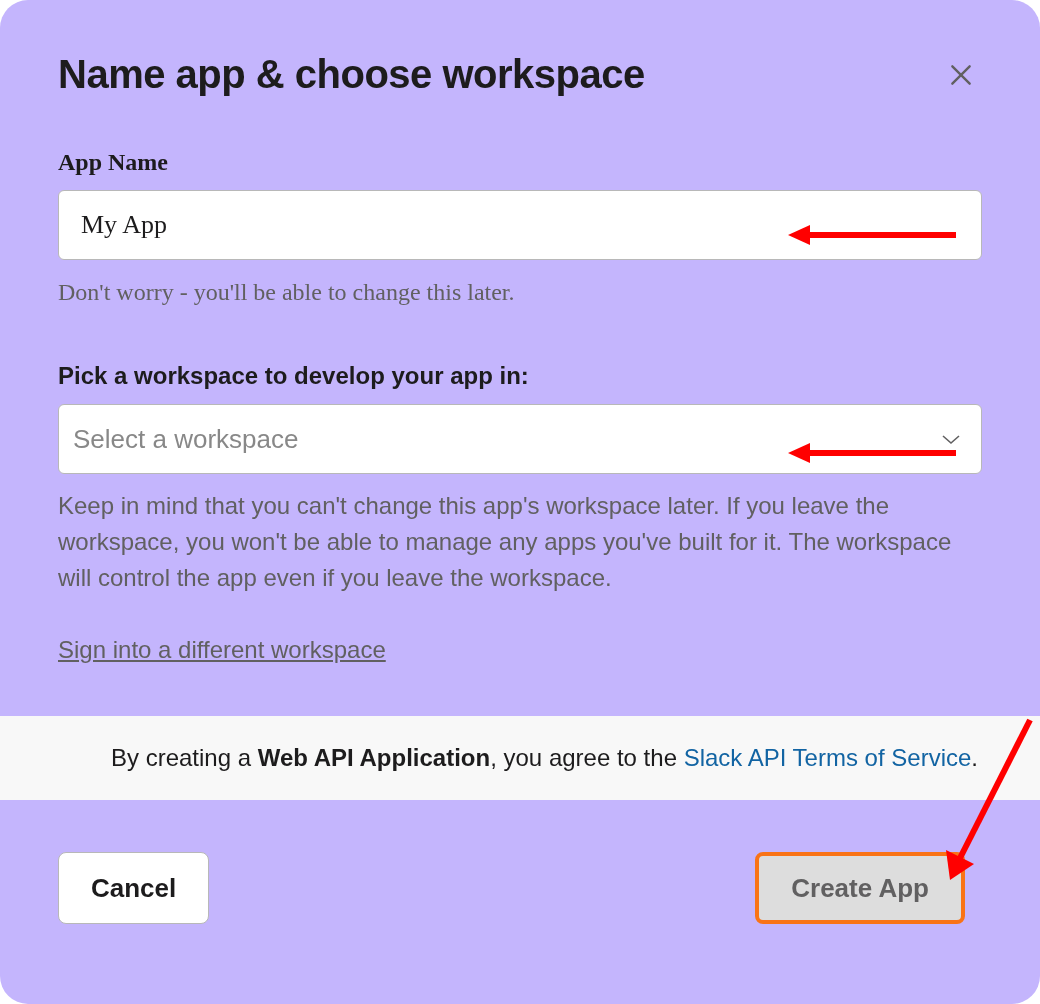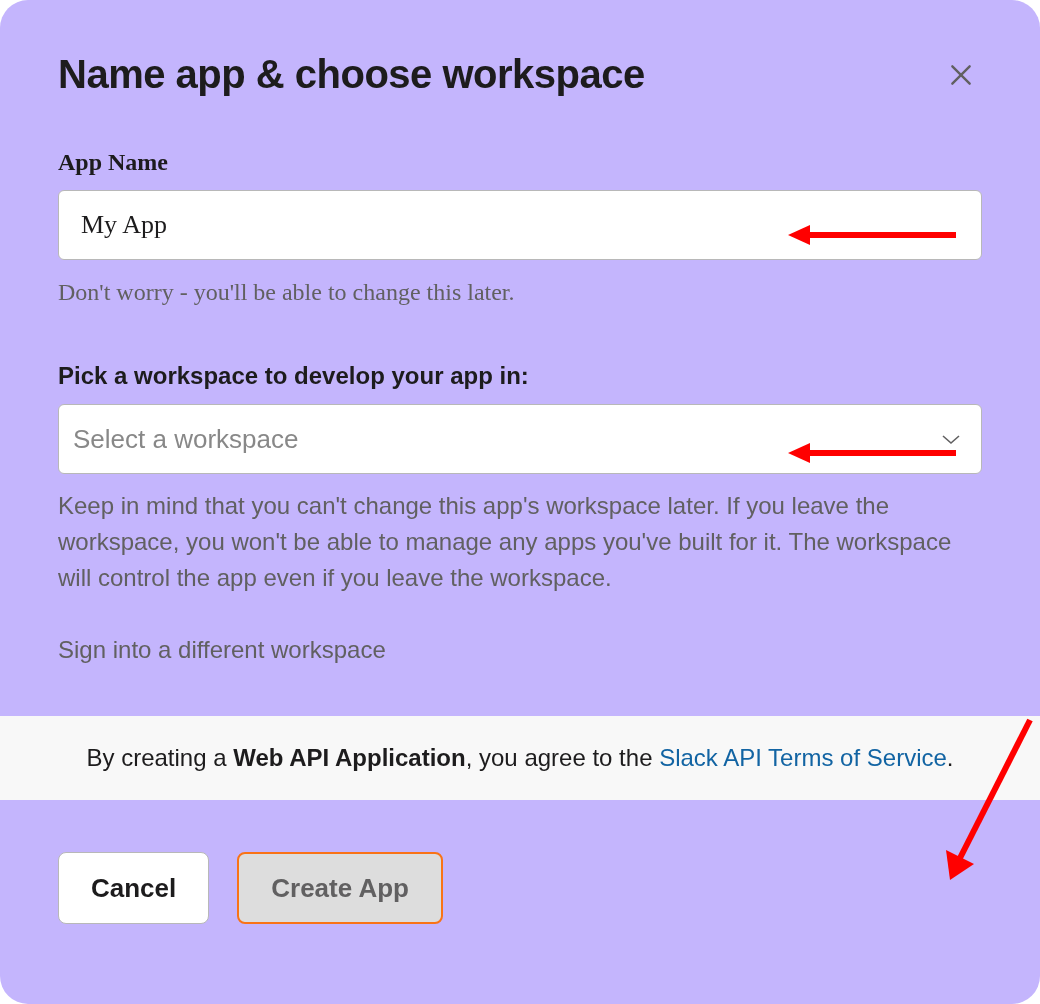--- a/index.html
+++ b/index.html
@@ -108,65 +108,66 @@
     }
     .hint {
       font-size: 24px;
       color: #616061;
       line-height: 1.5;
       margin-top: 14px;
     }
     .link-plain {
       font-size: 24px;
       color: #616061;
+      text-decoration: underline;
       display: inline-block;
       margin-top: 40px;
       cursor: pointer;
     }
     .terms-bar {
       background: #f8f8f8;
       margin: 52px -58px 0 -58px;
-      padding: 28px 42px;
-      text-align: center;
+      padding: 28px 62px;
+      text-align: right;
       font-size: 24px;
       color: #1d1c1d;
     }
     .terms-bar .bold {
       font-weight: 700;
     }
     .terms-link {
       color: #1264a3;
       text-decoration: none;
       cursor: pointer;
     }
     .footer {
       display: flex;
-      justify-content: flex-start;
-      gap: 28px;
+      justify-content: space-between;
+      gap: 4px;
       margin-top: 52px;
       padding-right: 17px;
     }
     .btn {
       height: 72px;
       border-radius: 8px;
       font-size: 26px;
       font-weight: 700;
       font-family: inherit;
       cursor: pointer;
       padding: 0 32px;
     }
     .btn-cancel {
       background: #fff;
       border: 1px solid #b8b8b8;
       color: #1d1c1d;
       min-width: 150px;
     }
     .btn-create {
       background: #dddddd;
-      border: 2px solid #f97316;
+      border: 4px solid #f97316;
       color: #616061;
       min-width: 200px;
     }
     
     .arrow {
       position: absolute;
       pointer-events: none;
     }
     .arrow svg {
       display: block;

